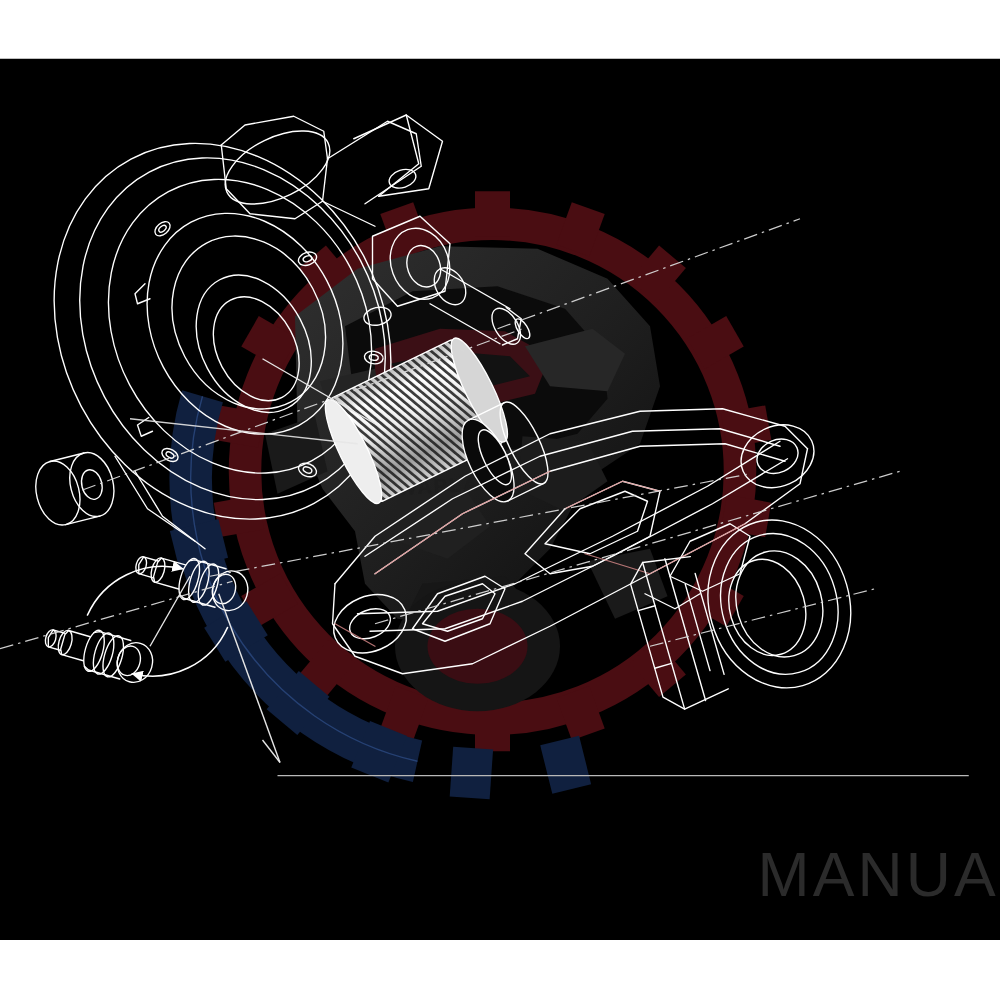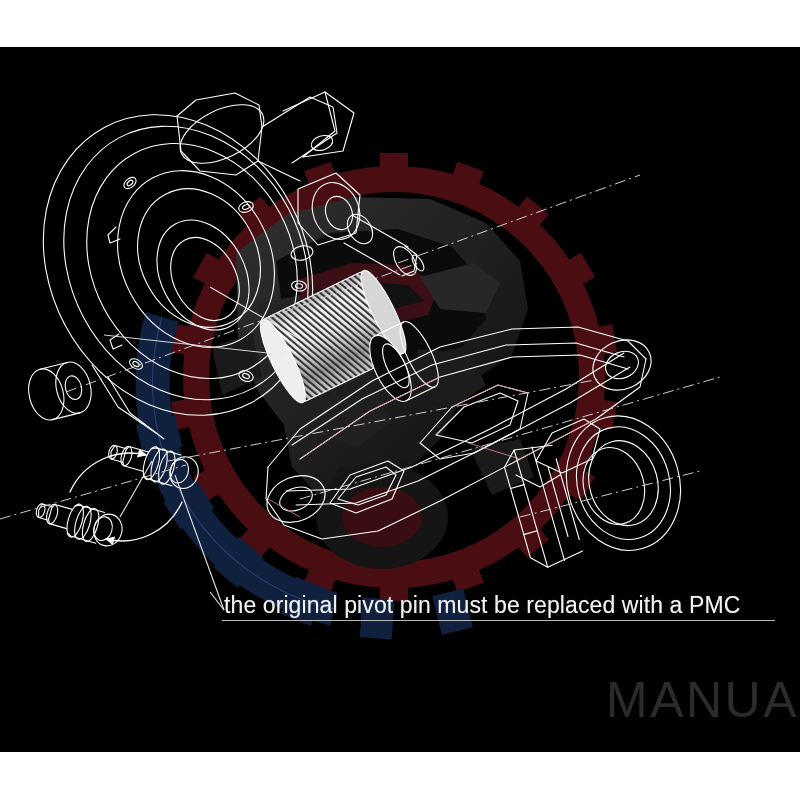--- a/index.html
+++ b/index.html
@@ -373,19 +373,18 @@
 
       <g fill="none" stroke="#e6e6e6" stroke-width="1.1">
         <path d="M 175 428 L 224 563"></path>
         <path d="M 224 563 L 210 545"></path>
         <path d="M 152 414 L 120 470"></path>
         <path d="M 210 240 L 300 292"></path>
         <path d="M 104 288 L 286 308" opacity="0.9"></path>
       </g>
     </svg>
 
-    <div id="caption">the original pivot pin must be replaced with a PMC</div>
     <div id="caption-rule"></div>
 
     <div id="manual-mark">MANUAL</div>
 
   </div>
 </div>
 
 </body></html>

